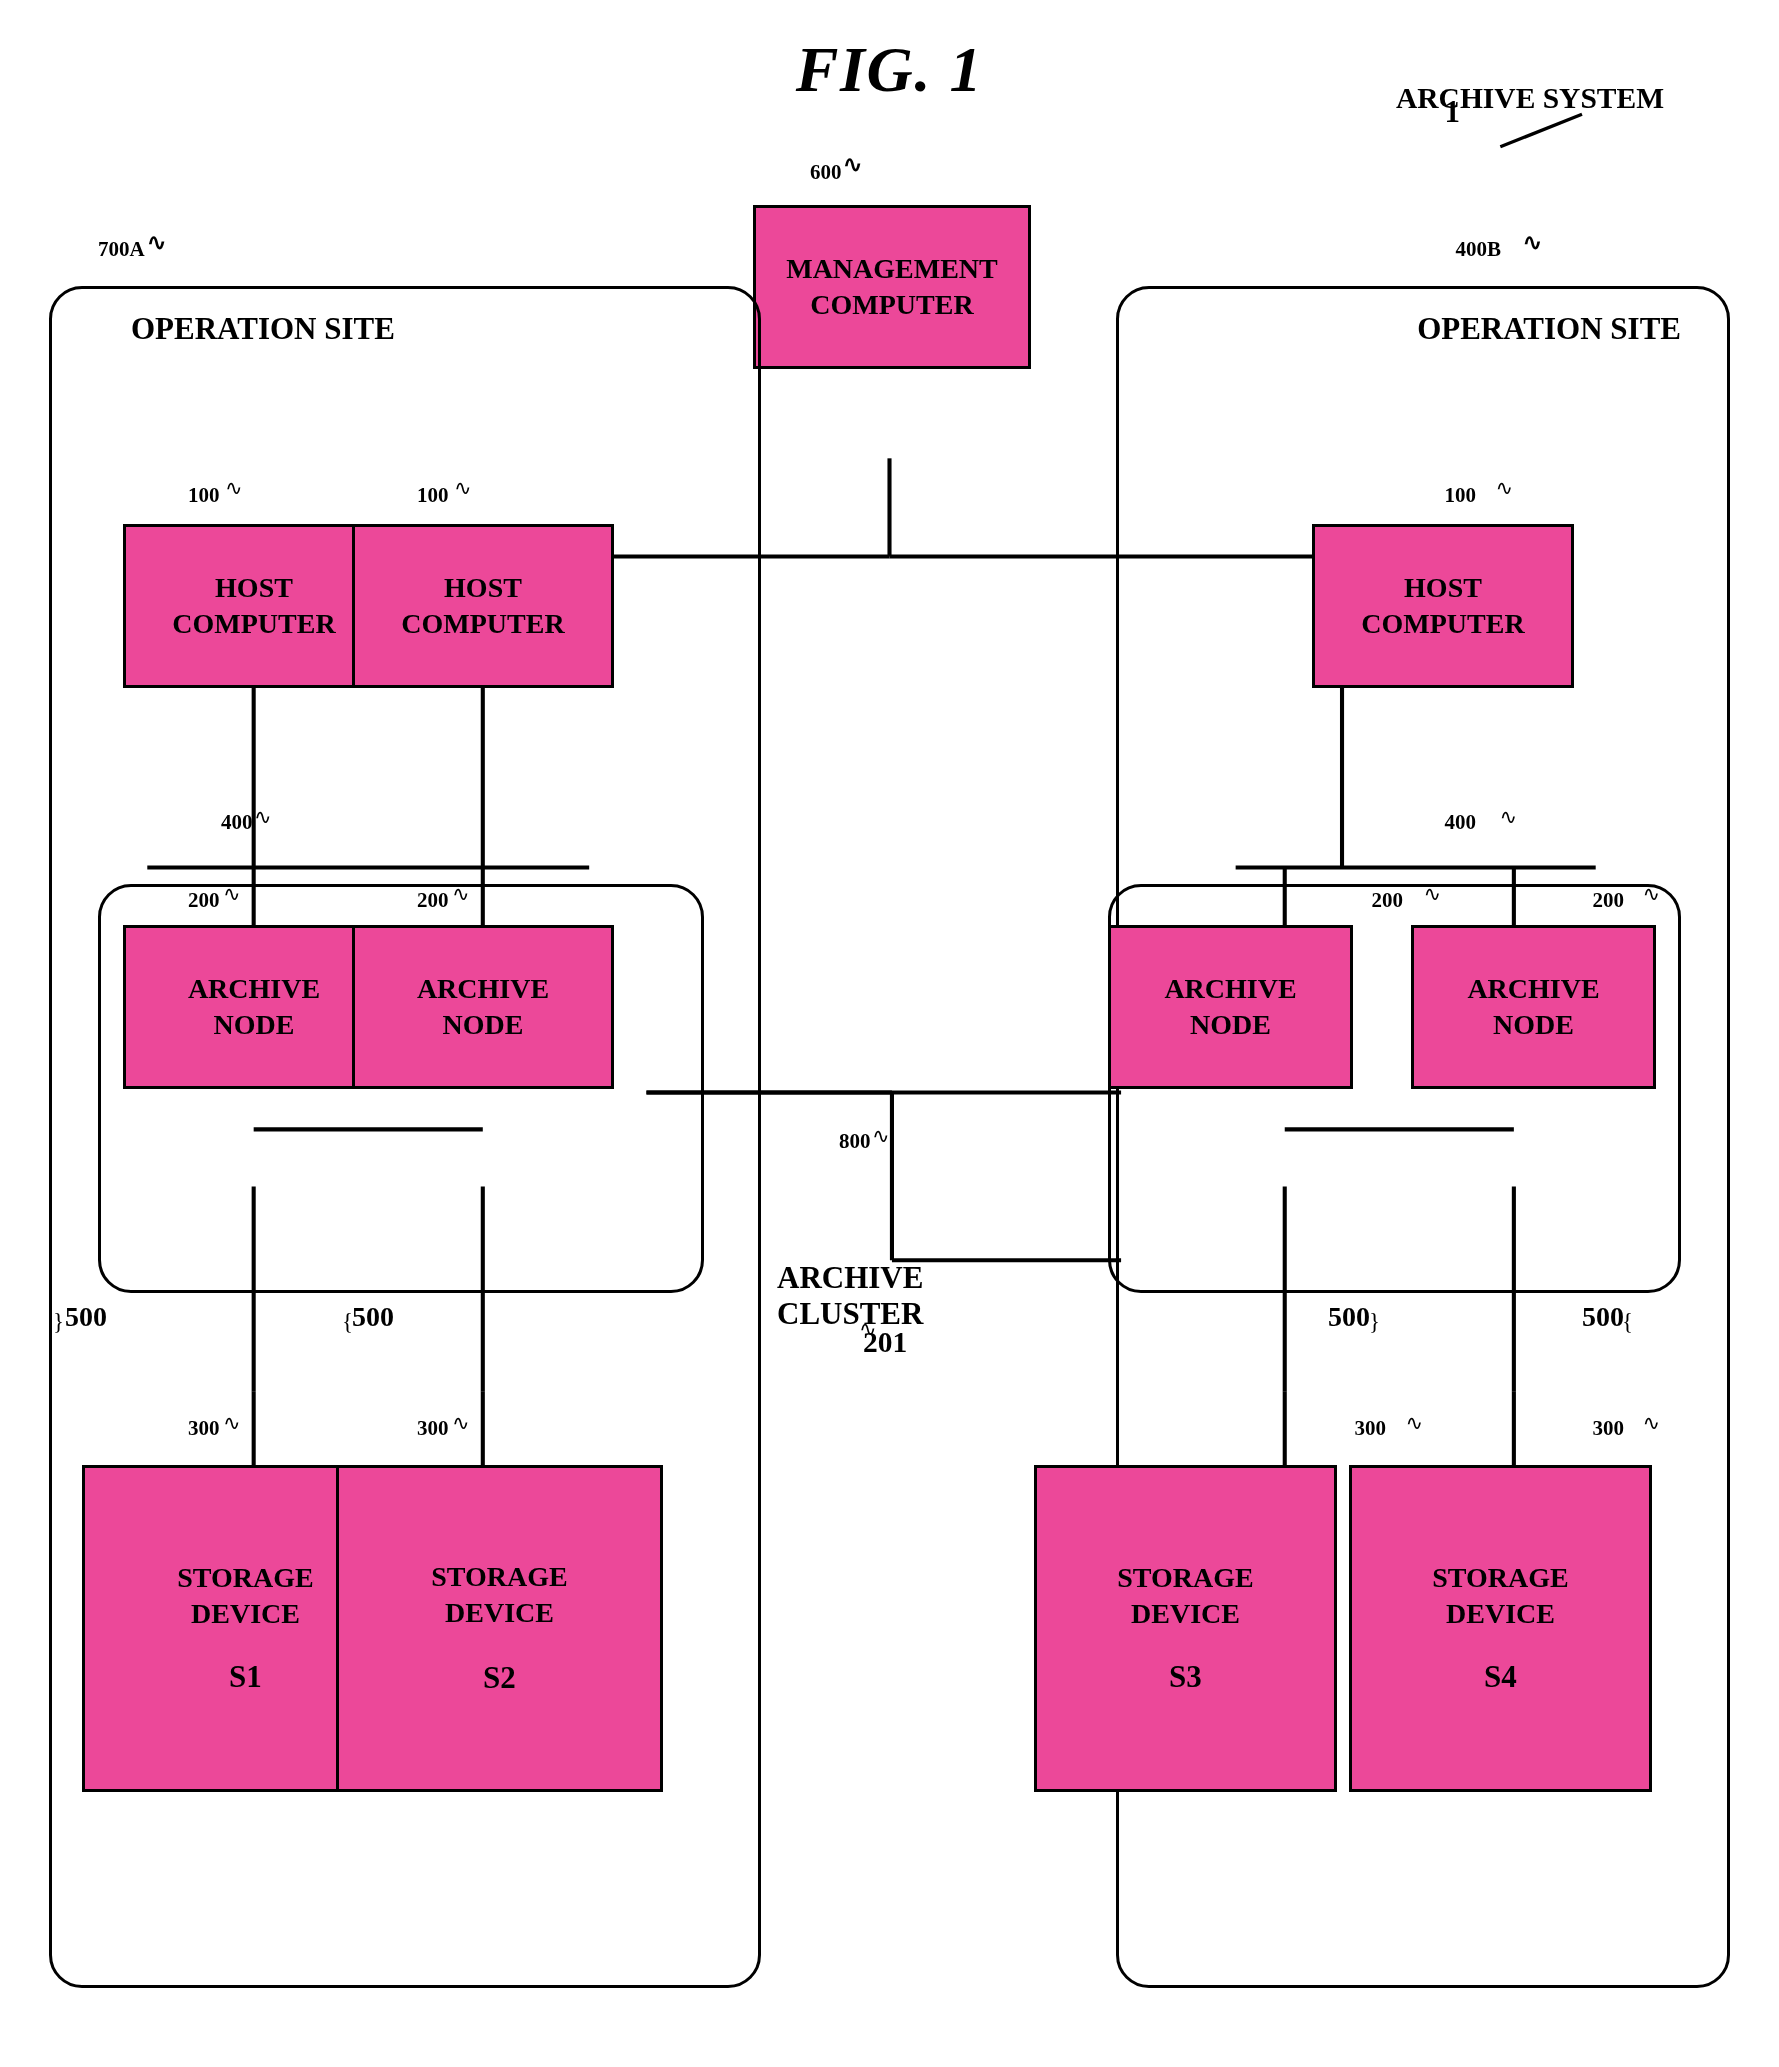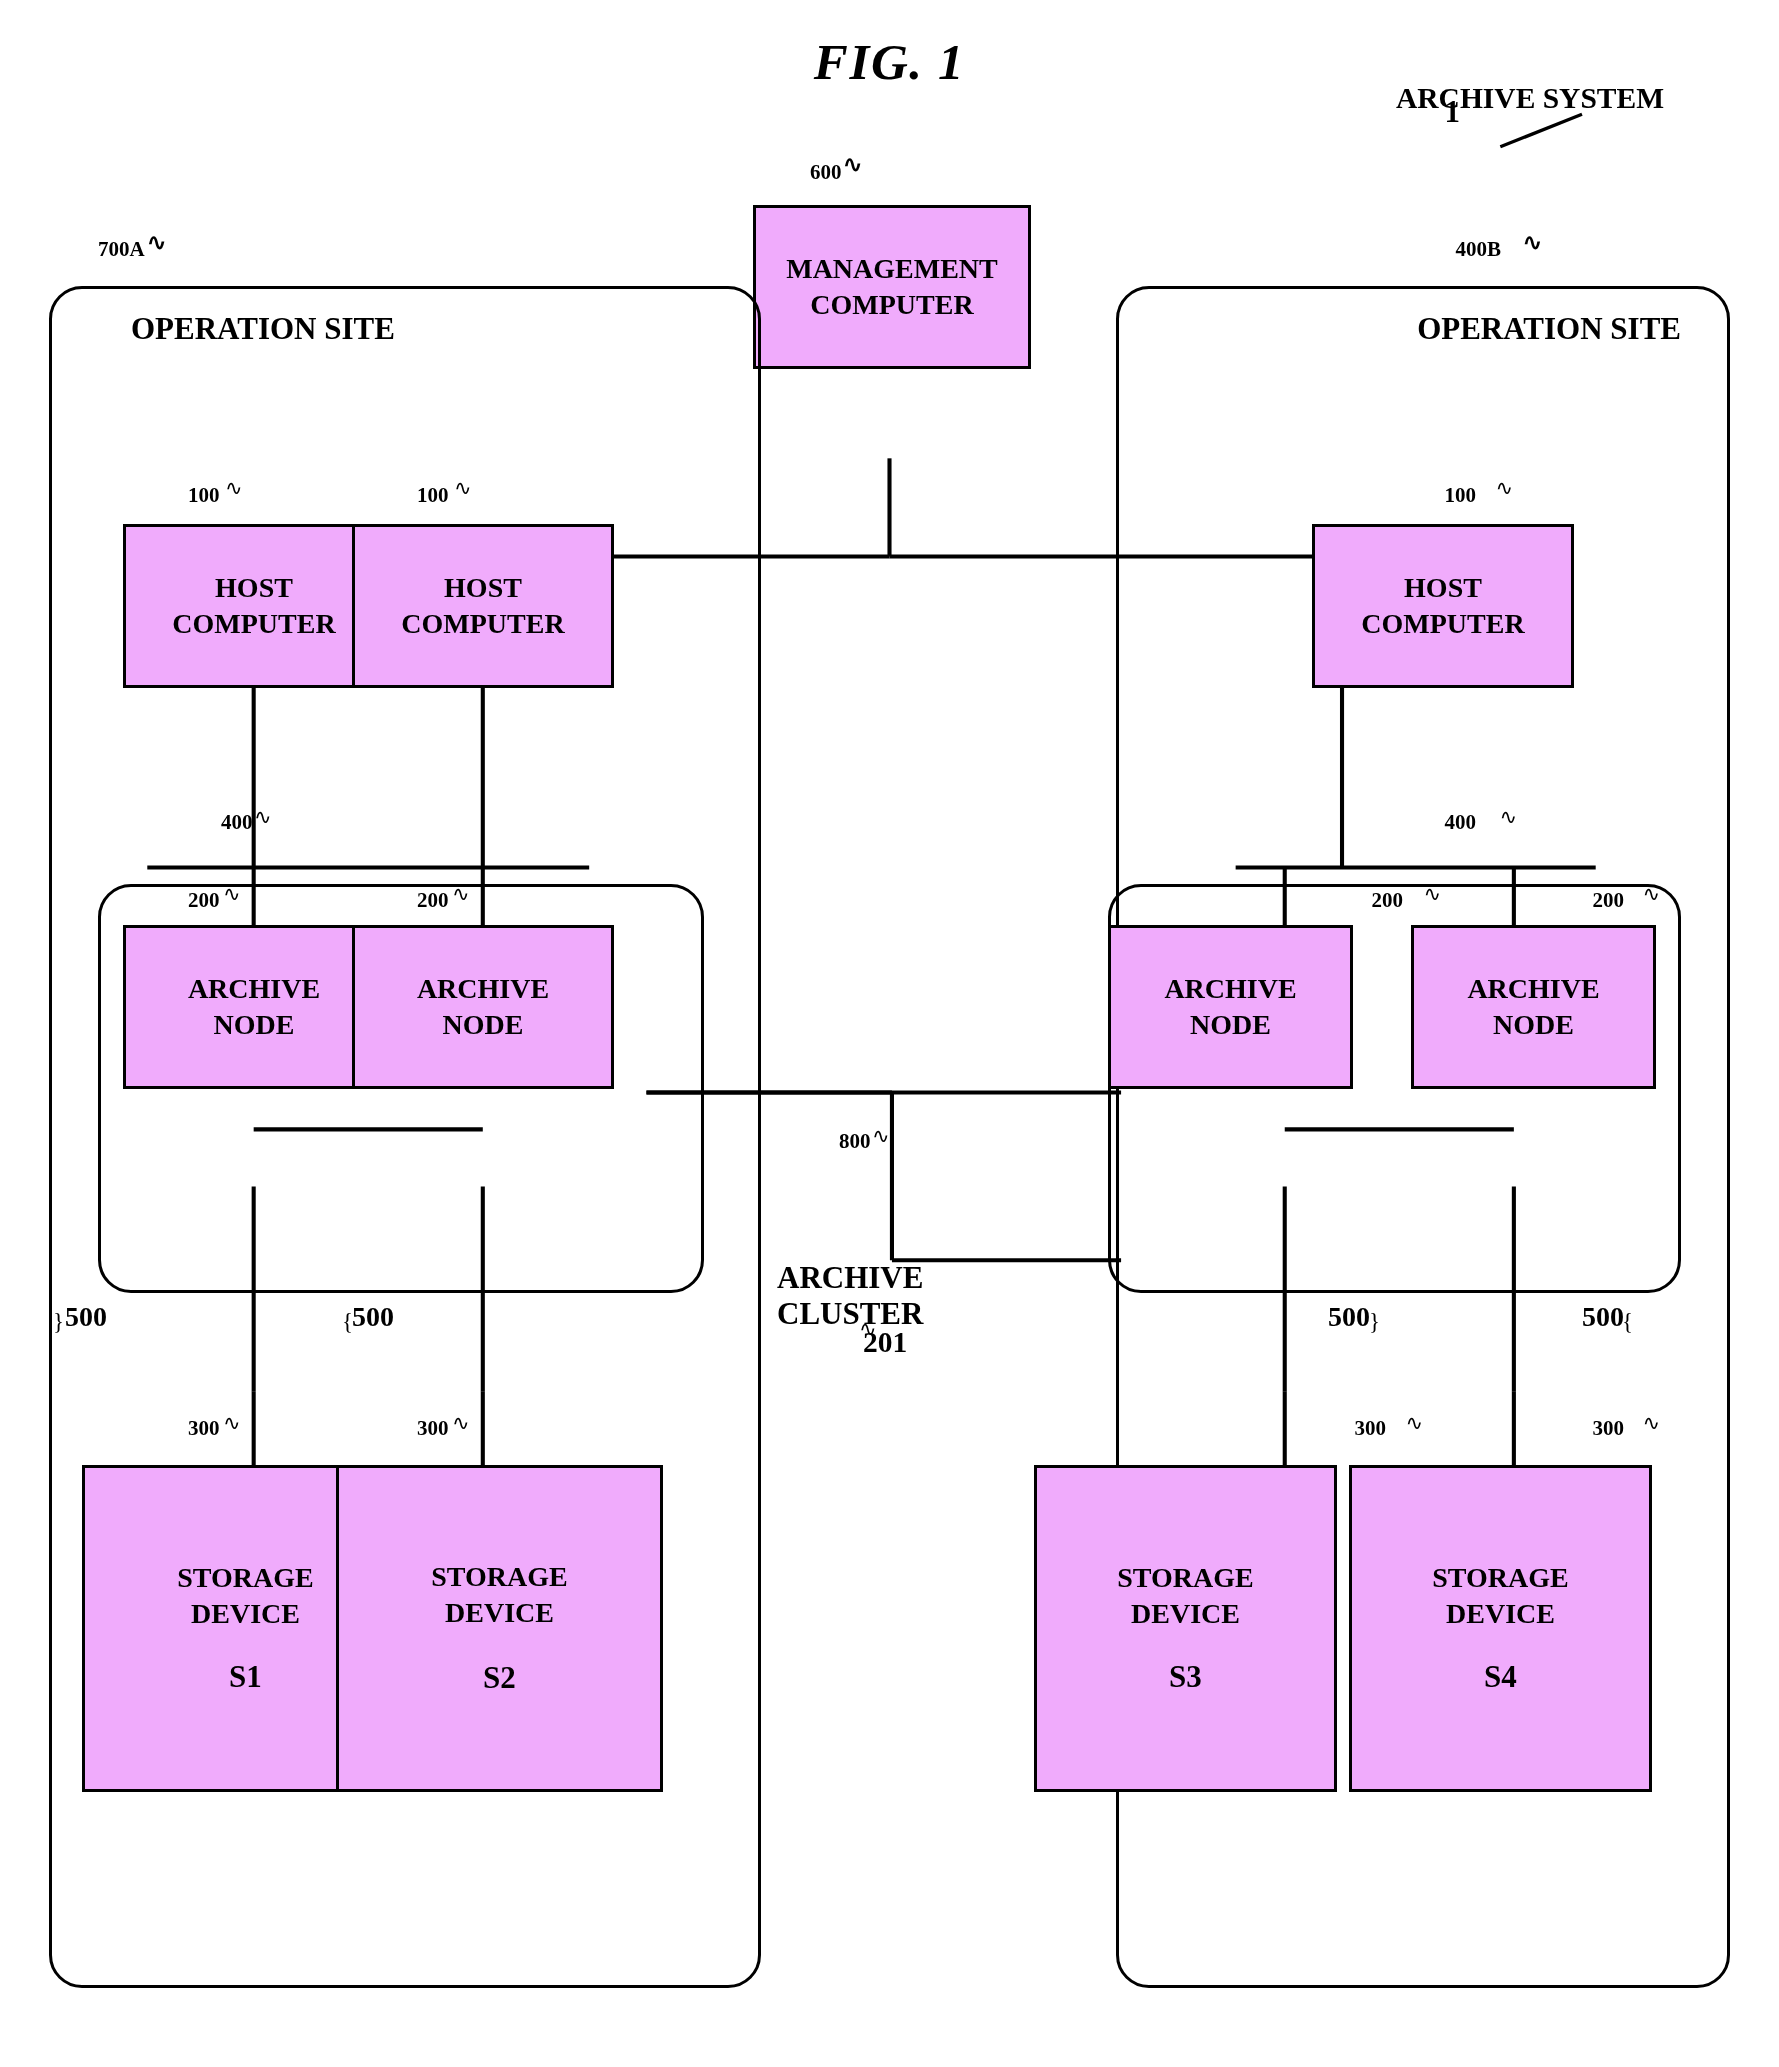--- a/index.html
+++ b/index.html
@@ -10,31 +10,31 @@
       height: 2068px;
       position: relative;
       overflow: hidden;
     }
 
     .fig-title {
       position: absolute;
       top: 33px;
       left: 50%;
       transform: translateX(-50%);
-      font-size: 51px;
+      font-size: 64px;
       font-style: italic;
       font-weight: bold;
       letter-spacing: 1.6px;
     }
 
     
     .box {
       position: absolute;
       border: 3.3px solid #000;
-      background: #f0abfc;
+      background: #ec4899;
       display: flex;
       align-items: center;
       justify-content: center;
       text-align: center;
       font-size: 28px;
       font-weight: bold;
       line-height: 1.3;
     }
 
     .rounded-container {

